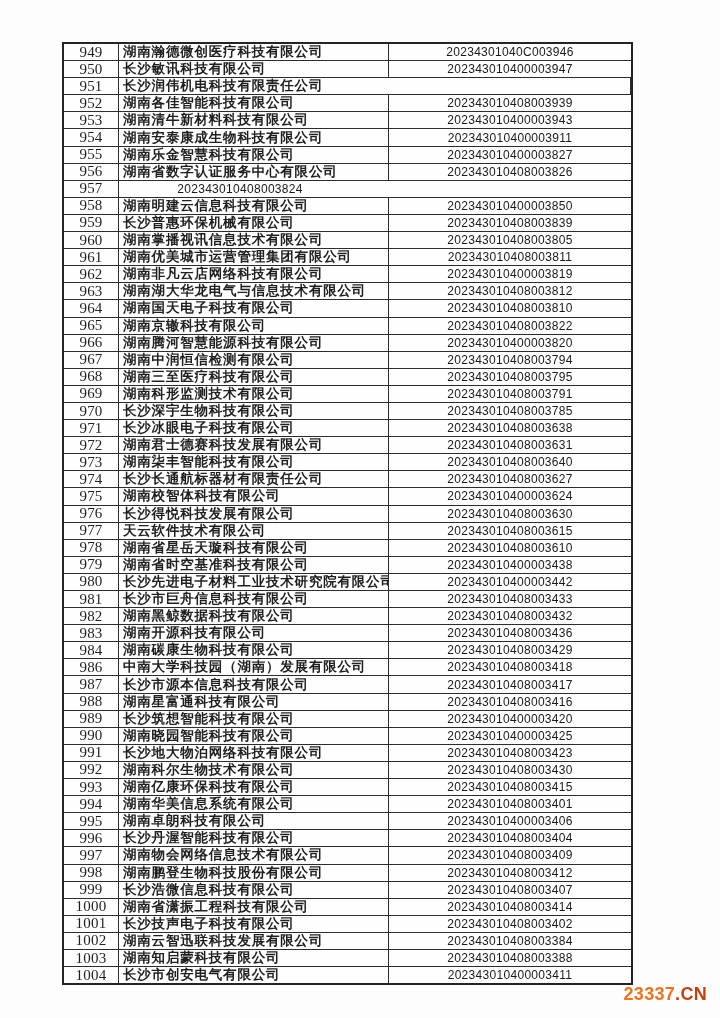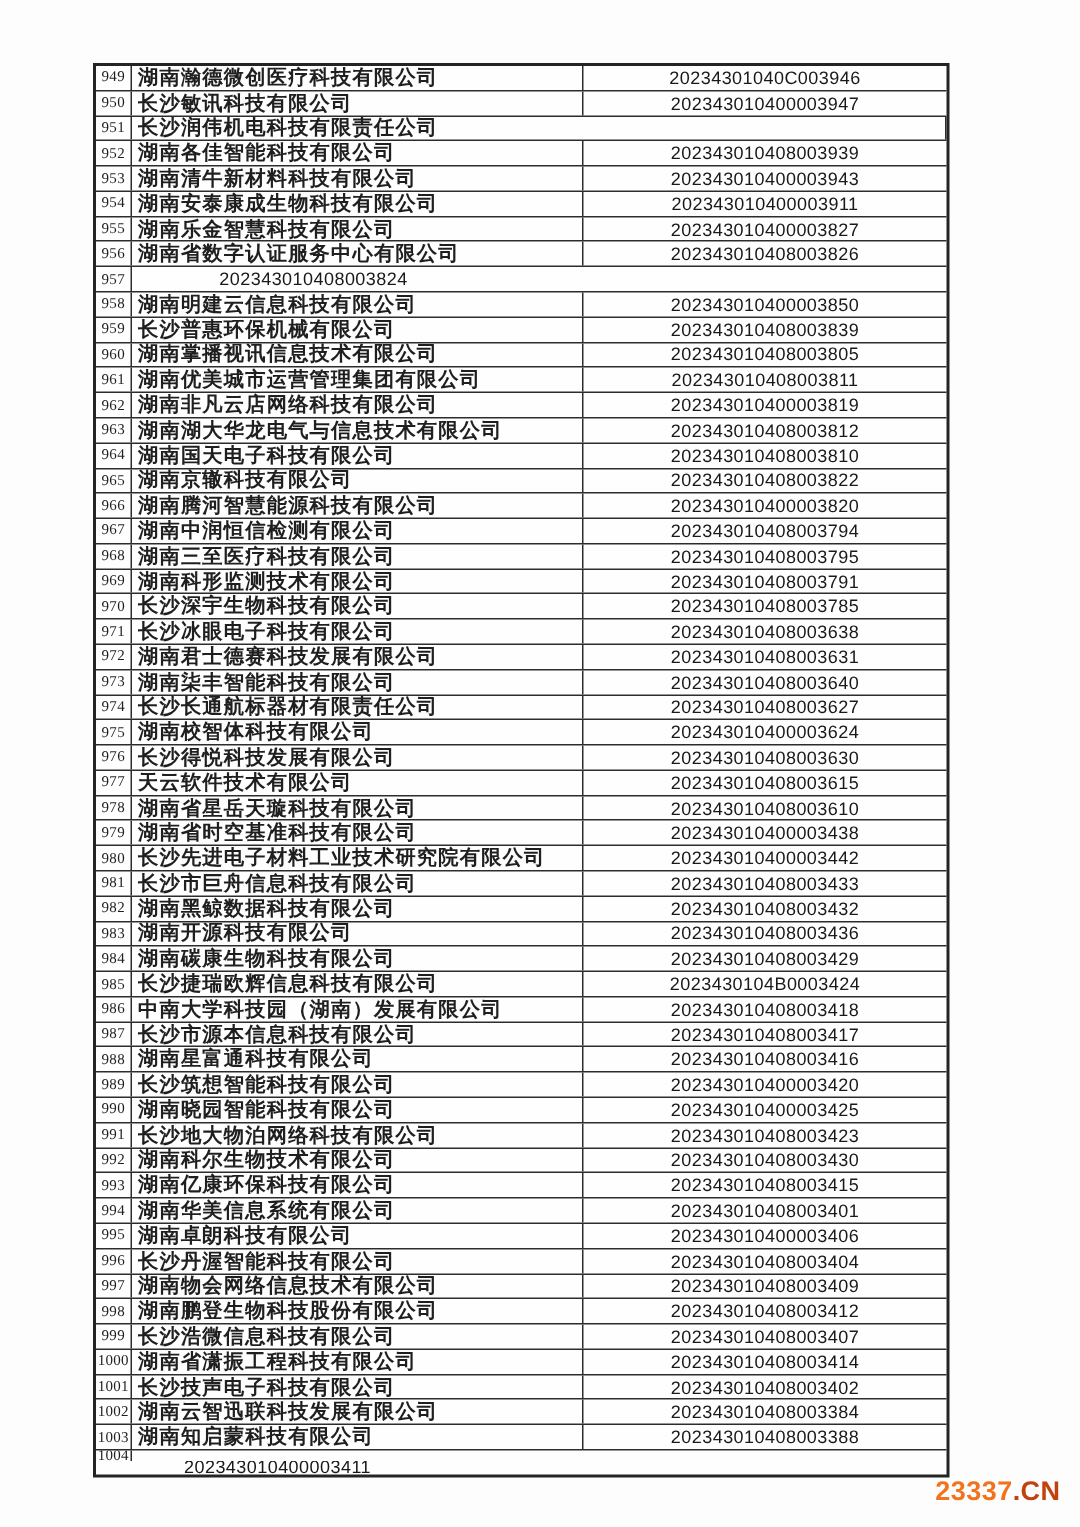--- a/index.html
+++ b/index.html
@@ -23,34 +23,34 @@
     box-sizing:border-box;
     background:#fefefe;
   }
   .t-row{
     flex:1 1 0;
     display:flex;
     border-bottom:1px solid #2c2c2c;
     box-sizing:border-box;
     min-height:0;
   }
-  .t-row:last-child{border-bottom:none;flex-direction:column;}
+  .t-row:last-child{border-bottom:none;}
   .cell{
     display:flex;align-items:center;
     box-sizing:border-box;
     min-width:0;
     white-space:nowrap;
     overflow:hidden;
     color:#1f1f1f;
   }
   .cell-no{
-    width:24px;
+    width:55px;
     justify-content:center;
     border-right:1px solid #2c2c2c;
-    font-size:10px;
+    font-size:15px;
     letter-spacing:0.2px;
   }
   .cell-name{
     flex:1;
     border-right:1px solid #2c2c2c;
     padding-left:4px;
     font-size:13.5px;
     letter-spacing:0.8px;
     font-weight:bold;
   }
@@ -249,25 +249,20 @@
       <div class="cell cell-no">983</div>
       <div class="cell cell-name">湖南开源科技有限公司</div>
       <div class="cell cell-code">202343010408003436</div>
     </div>
       <div class="t-row">
       <div class="cell cell-no">984</div>
       <div class="cell cell-name">湖南碳康生物科技有限公司</div>
       <div class="cell cell-code">202343010408003429</div>
     </div>
       <div class="t-row">
-      <div class="cell cell-no">985</div>
-      <div class="cell cell-name">长沙捷瑞欧辉信息科技有限公司</div>
-      <div class="cell cell-code">2023430104B0003424</div>
-    </div>
-      <div class="t-row">
       <div class="cell cell-no">986</div>
       <div class="cell cell-name">中南大学科技园（湖南）发展有限公司</div>
       <div class="cell cell-code">202343010408003418</div>
     </div>
       <div class="t-row">
       <div class="cell cell-no">987</div>
       <div class="cell cell-name">长沙市源本信息科技有限公司</div>
       <div class="cell cell-code">202343010408003417</div>
     </div>
       <div class="t-row">

